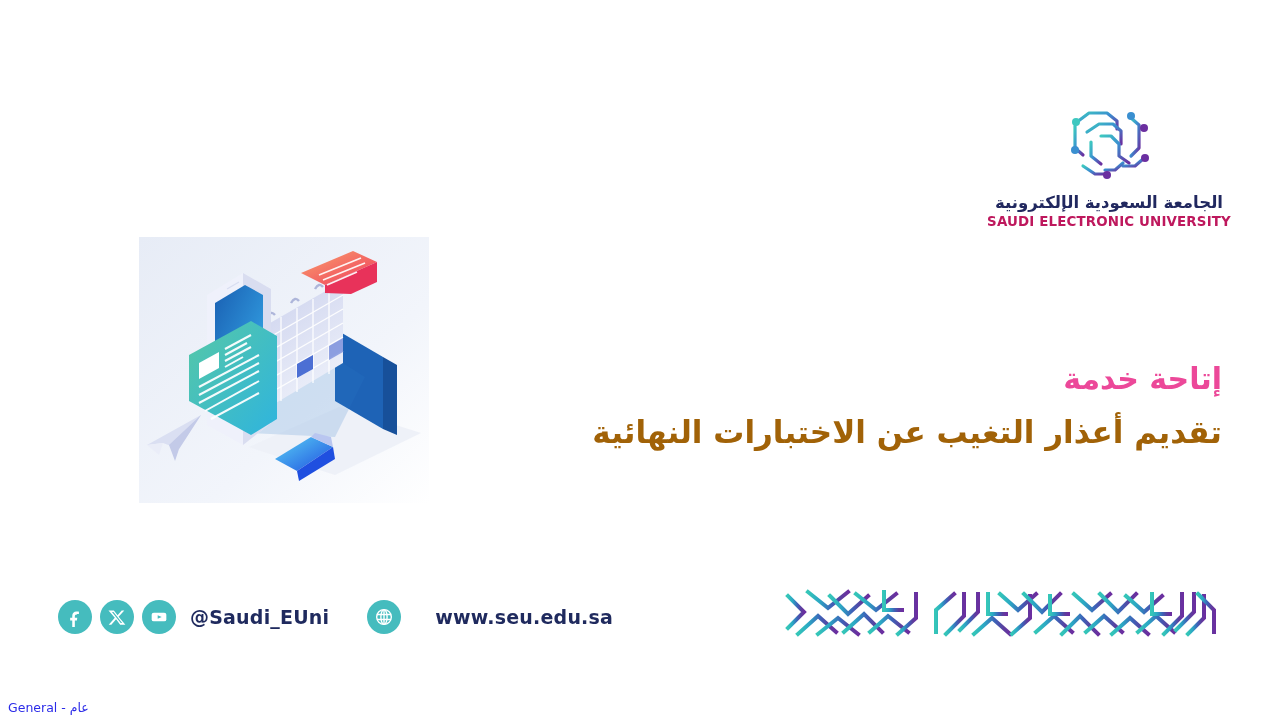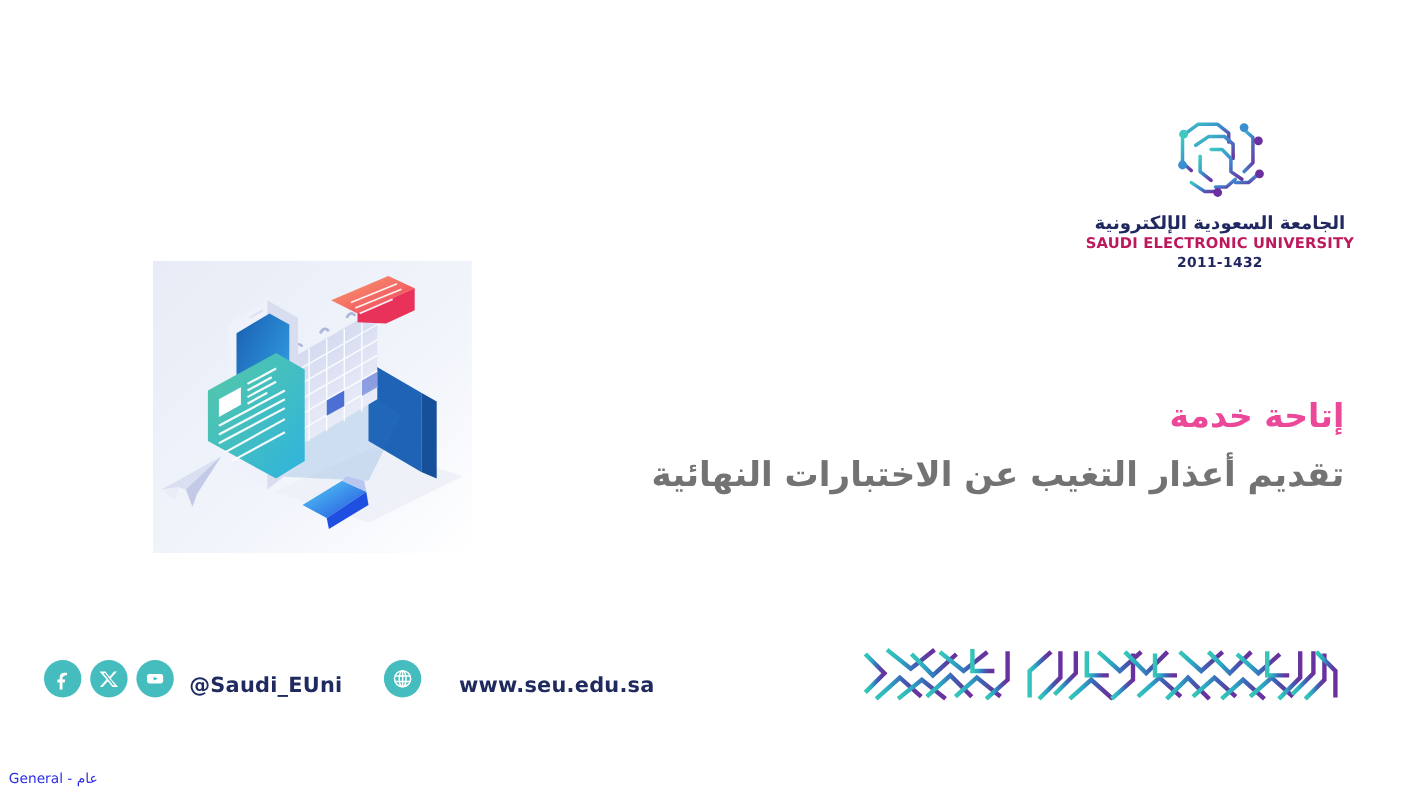--- a/index.html
+++ b/index.html
@@ -27,30 +27,30 @@
     letter-spacing:.3px;margin-top:1px;
   }
 
   
   .titles{position:absolute;right:58px;top:360px;width:760px;text-align:right;direction:rtl;}
   .title-service{
     color:#ec4899;font-size:30px;font-weight:bold;line-height:1.25;
     letter-spacing:.5px;white-space:nowrap;
   }
   .title-main{
-    color:#737373;font-size:31px;font-weight:bold;line-height:1.3;
+    color:#a16207;font-size:31px;font-weight:bold;line-height:1.3;
     margin-top:14px;white-space:nowrap;
   }
 
   
   .illu{position:absolute;left:139px;top:237px;width:290px;height:266px;}
   .illu svg{display:block;width:290px;height:266px;}
 
   
-  .footer{position:absolute;left:40px;bottom:86px;display:flex;align-items:flex-end;}
+  .footer{position:absolute;left:58px;bottom:86px;display:flex;align-items:center;}
   .soc{width:34px;height:34px;border-radius:50%;background:#45BCBE;
        display:flex;align-items:center;justify-content:center;margin-right:8px;}
   .soc svg{display:block;}
   .handle{
     color:#1F2A5E;font-size:19px;font-weight:bold;margin-left:6px;margin-right:38px;
     letter-spacing:.2px;
   }
   .site{
     color:#1F2A5E;font-size:19px;font-weight:bold;margin-left:26px;letter-spacing:.2px;
   }
@@ -99,21 +99,20 @@
         <circle cx="70" cy="16" r="4"></circle>
       </g>
       <g fill="#6B2FA0">
         <circle cx="83" cy="28" r="4"></circle>
         <circle cx="84" cy="58" r="4"></circle>
         <circle cx="46" cy="75" r="4"></circle>
       </g>
     </svg>
     <div class="logo-ar">الجامعة السعودية الإلكترونية</div>
     <div class="logo-en">SAUDI ELECTRONIC UNIVERSITY</div>
-    <div class="logo-yr">2011-1432</div>
   </div>
 
   <div class="titles">
     <div class="title-service">إتاحة خدمة</div>
     <div class="title-main">تقديم أعذار التغيب عن الاختبارات النهائية</div>
   </div>
 
   <div class="illu">
     <svg viewBox="0 0 290 266">
       <defs>

